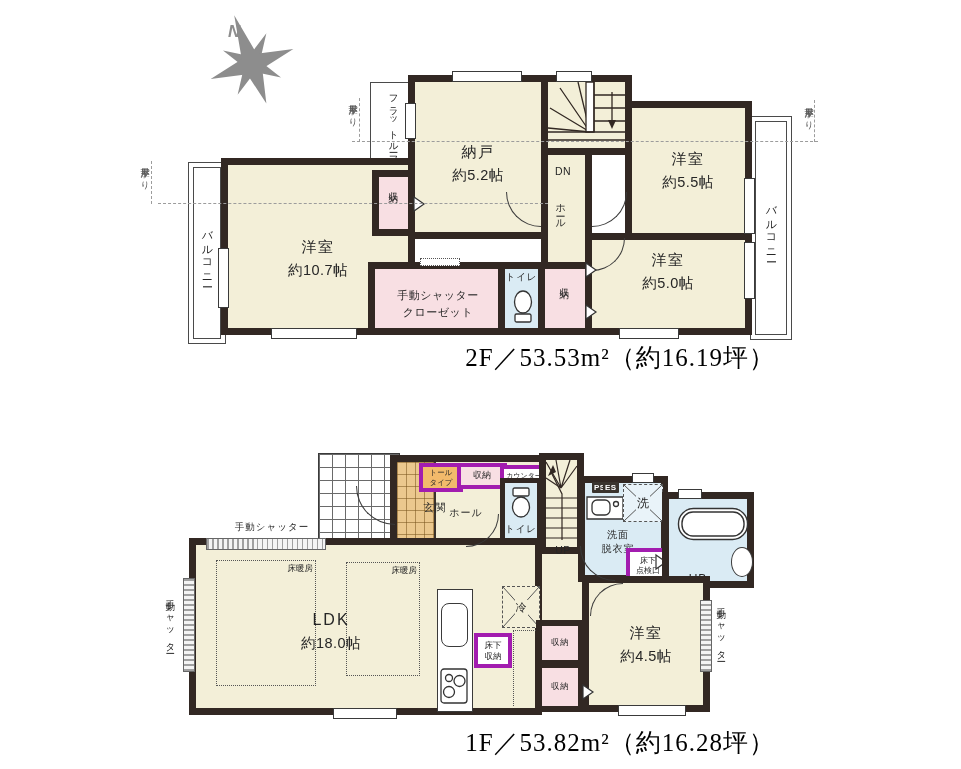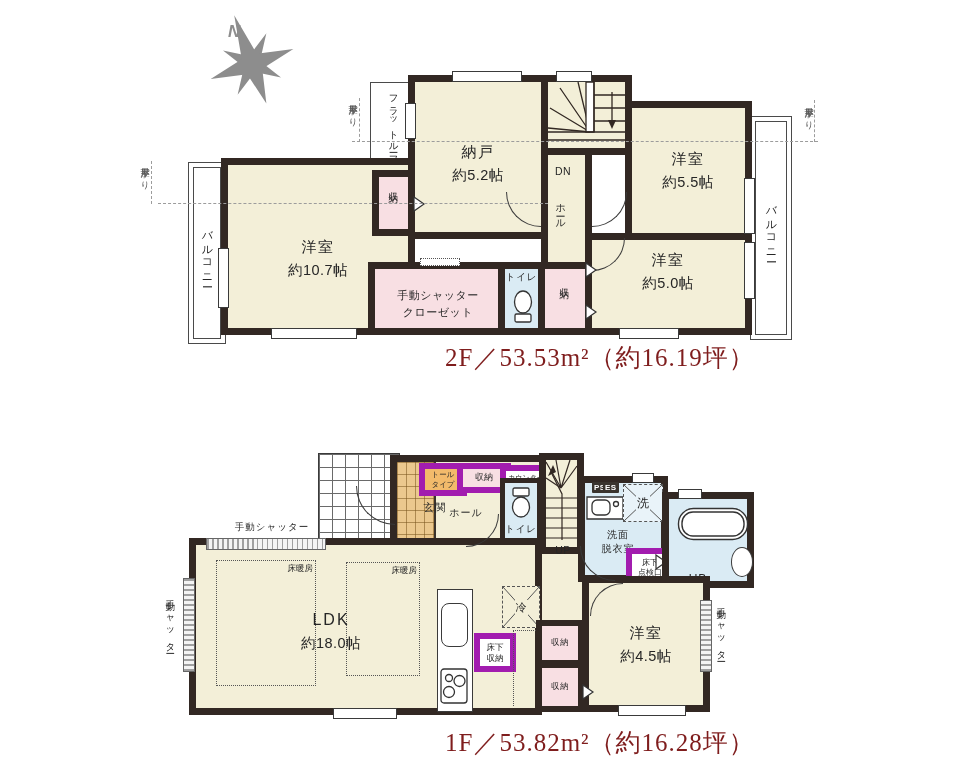--- a/index.html
+++ b/index.html
@@ -25,40 +25,40 @@
   .balc .vt{position:absolute;inset:0;display:flex;align-items:center;justify-content:center;font-size:11px;}
   .flatroof{position:absolute;background:#fff;border:1.3px solid #4a4a4a;display:flex;align-items:center;justify-content:center;}
   .dash-h{position:absolute;border-top:1.6px dashed var(--dash);}
   .dash-v{position:absolute;border-left:1.6px dashed var(--dash);}
   .moya{position:absolute;font-size:9px;color:#555;letter-spacing:1px;}
   .door{position:absolute;}
   .door.bl{border-left:1.3px solid var(--line);border-bottom:1.3px solid var(--line);border-bottom-left-radius:100% 100%;}
   .door.br{border-right:1.3px solid var(--line);border-bottom:1.3px solid var(--line);border-bottom-right-radius:100% 100%;}
   .door.tl{border-left:1.3px solid var(--line);border-top:1.3px solid var(--line);border-top-left-radius:100% 100%;}
   .dotted{border:1.6px dotted #555;}
-  .boxlabel{position:absolute;background:#fff;border:6px solid #a21caf;display:flex;align-items:center;justify-content:center;
+  .boxlabel{position:absolute;background:#fff;border:4px solid #a21caf;display:flex;align-items:center;justify-content:center;
             text-align:center;line-height:1.25;color:var(--ink);}
   .darklabel{position:absolute;background:#3a342e;color:#fff;font-weight:bold;font-size:8px;line-height:11px;
              padding:0 2px;border-radius:1px;letter-spacing:.5px;}
   .gridw{position:absolute;background-color:#fff;border:1.5px solid #3a3a3a;
     background-image:linear-gradient(#6a6a6a 1px,transparent 1px),linear-gradient(90deg,#6a6a6a 1px,transparent 1px);
     background-size:13px 13px;}
   .gridt{position:absolute;background-color:var(--tan);border-right:2px solid #3a332c;
     background-image:linear-gradient(rgba(122,86,30,.55) 1px,transparent 1px),linear-gradient(90deg,rgba(122,86,30,.55) 1px,transparent 1px);
     background-size:9px 12px;}
   .shutter{position:absolute;border:1px solid #666;background:repeating-linear-gradient(90deg,#a0a0a0 0 1.5px,#f4f4f4 1.5px 5px);}
   .shutter.v{background:repeating-linear-gradient(0deg,#a0a0a0 0 1.5px,#f4f4f4 1.5px 5px);}
   .xbox{position:absolute;border:1.4px dashed #555;display:flex;align-items:center;justify-content:center;}
   .xbox svg{position:absolute;inset:0;width:100%;height:100%;}
   .xbox span{position:relative;background:inherit;padding:0 1px;}
   .kcounter{position:absolute;background:#fff;border:1.5px solid var(--line);}
   .sink{position:absolute;background:#fff;border:1.3px solid var(--line);border-radius:8px;}
   .oval{position:absolute;background:#fff;border:1.5px solid var(--line);border-radius:50%;}
-  .caption{position:absolute;font-family:"Liberation Serif","DejaVu Serif",serif;font-size:25px;color:#7f1d1d;
-           text-align:left;letter-spacing:1px;}
+  .caption{position:absolute;font-family:"Liberation Serif","DejaVu Serif",serif;font-size:25px;color:#000000;
+           text-align:right;letter-spacing:1px;}
   .compass-n{position:absolute;font-size:17px;font-weight:bold;color:#8d8d8d;font-style:italic;}
   svg.icon{position:absolute;overflow:visible;}
   svg.icon *{vector-effect:non-scaling-stroke;}
 </style>
 </head>
 <body>
 
 <div class="abs" style="left:192px;top:8px;width:120px;height:100px;">
   <svg class="icon" style="left:0;top:0;" width="120" height="100" viewBox="0 0 120 100">
     <g transform="rotate(-20 60 56)" fill="#8d8d8d">

